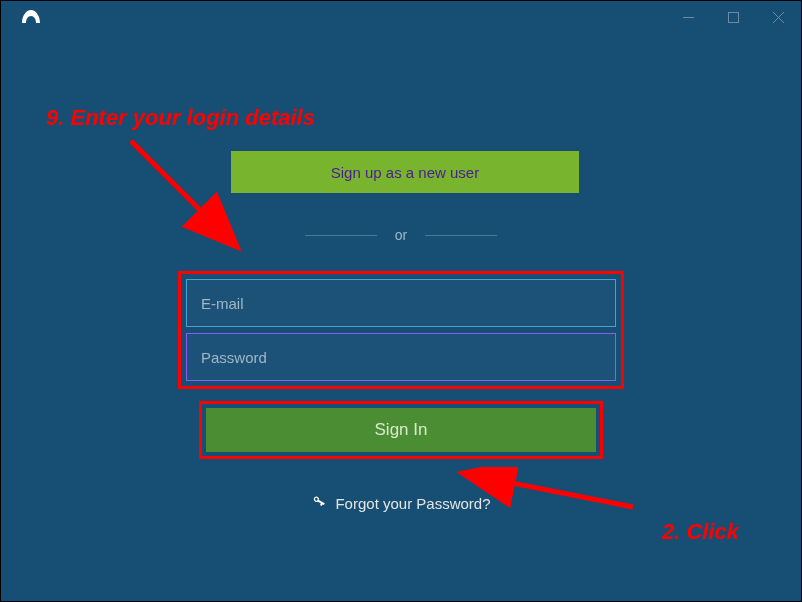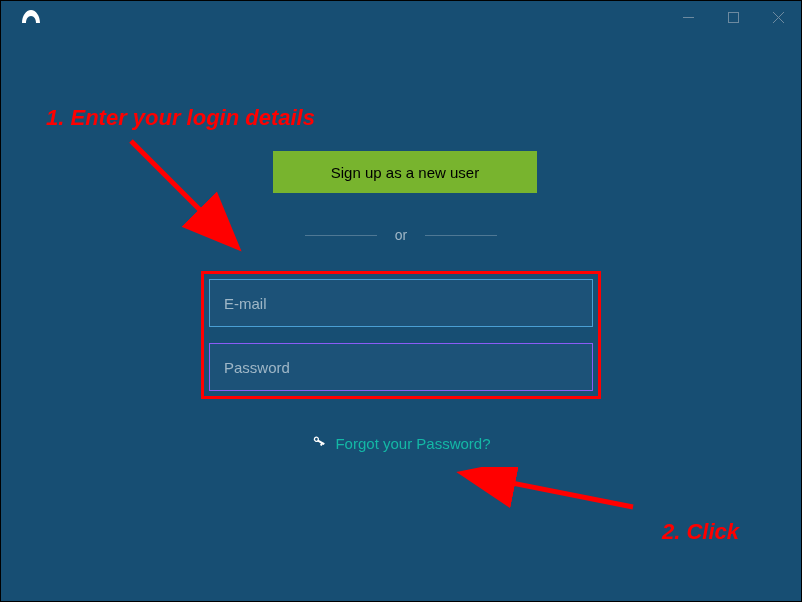--- a/index.html
+++ b/index.html
@@ -49,24 +49,24 @@
       position: absolute;
       top: 150px;
       left: 50%;
       transform: translateX(-50%);
       width: 404px;
       display: flex;
       flex-direction: column;
       align-items: center;
     }
     .signup-btn {
-      width: 264px;
+      width: 348px;
       height: 42px;
       background: #78b42e;
-      color: #000000;
+      color: #4c1d95;
       border: none;
       font-size: 15px;
       cursor: pointer;
       display: flex;
       align-items: center;
       justify-content: center;
       margin-left: 8px;
     }
     .divider {
       display: flex;
@@ -76,26 +76,26 @@
       margin-bottom: 28px;
       color: #9fb7c7;
       font-size: 14px;
     }
     .divider-line {
       width: 72px;
       height: 1px;
       background: #4f7894;
     }
     .input-group {
-      width: 400px;
+      width: 446px;
       border: 3px solid #ff0000;
       padding: 5px;
       display: flex;
       flex-direction: column;
-      gap: 16px;
+      gap: 6px;
     }
     .input-field {
       width: 100%;
       height: 48px;
       background: #1c5278;
       border: 1px solid #8b5cf6;
       color: #fff;
       padding: 0 14px;
       font-size: 15px;
       outline: none;
@@ -122,21 +122,21 @@
       cursor: pointer;
       display: flex;
       align-items: center;
       justify-content: center;
     }
     .forgot {
       margin-top: 35px;
       display: flex;
       align-items: center;
       gap: 8px;
-      color: #14b8a6;
+      color: #e5e5e5;
       font-size: 15px;
       cursor: pointer;
     }
     .key-icon {
       font-size: 14px;
       transform: rotate(-15deg);
     }
     .annotation {
       position: absolute;
       color: #ff0000;
@@ -201,32 +201,35 @@
     <div class="divider-line"></div>
     <span>or</span>
     <div class="divider-line"></div>
   </div>
 
   <div class="input-group">
     <input class="input-field focused" type="text" placeholder="E-mail" style="">
     <input class="input-field" type="password" placeholder="Password" style="">
   </div>
 
+  <div class="signin-wrap">
+    <button class="signin-btn">Sign In</button>
+  </div>
 
   <div class="forgot">
     <span class="key-icon">
       <svg width="16" height="16" viewBox="0 0 24 24" fill="#fff">
           <path d="M7 14a4 4 0 1 1 3.87-5h10.13v3h-2v3h-3v-3h-5.13A4 4 0 0 1 7 14zm0-2a2 2 0 1 0 0-4 2 2 0 0 0 0 4z" transform="rotate(45 12 12)"></path>
         </svg>
     </span>
     <span>Forgot your Password?</span>
   </div>
 </div>
 
-<div class="annotation anno1">1. Enter your login details</div>
+<div class="annotation anno1">9. Enter your login details</div>
 <div class="annotation anno2">2. Click</div>
 
 <svg class="arrow1" width="160" height="130">
   <defs>
       <marker id="ah1" markerWidth="12" markerHeight="12" refX="9" refY="5" orient="auto">
         <polygon points="0,0 12,5 0,10" fill="#ff0000"></polygon>
       </marker>
     </defs>
   <line x1="10" y1="10" x2="110" y2="110" stroke="#ff0000" stroke-width="5" marker-end="url(#ah1)"></line>
 </svg>

